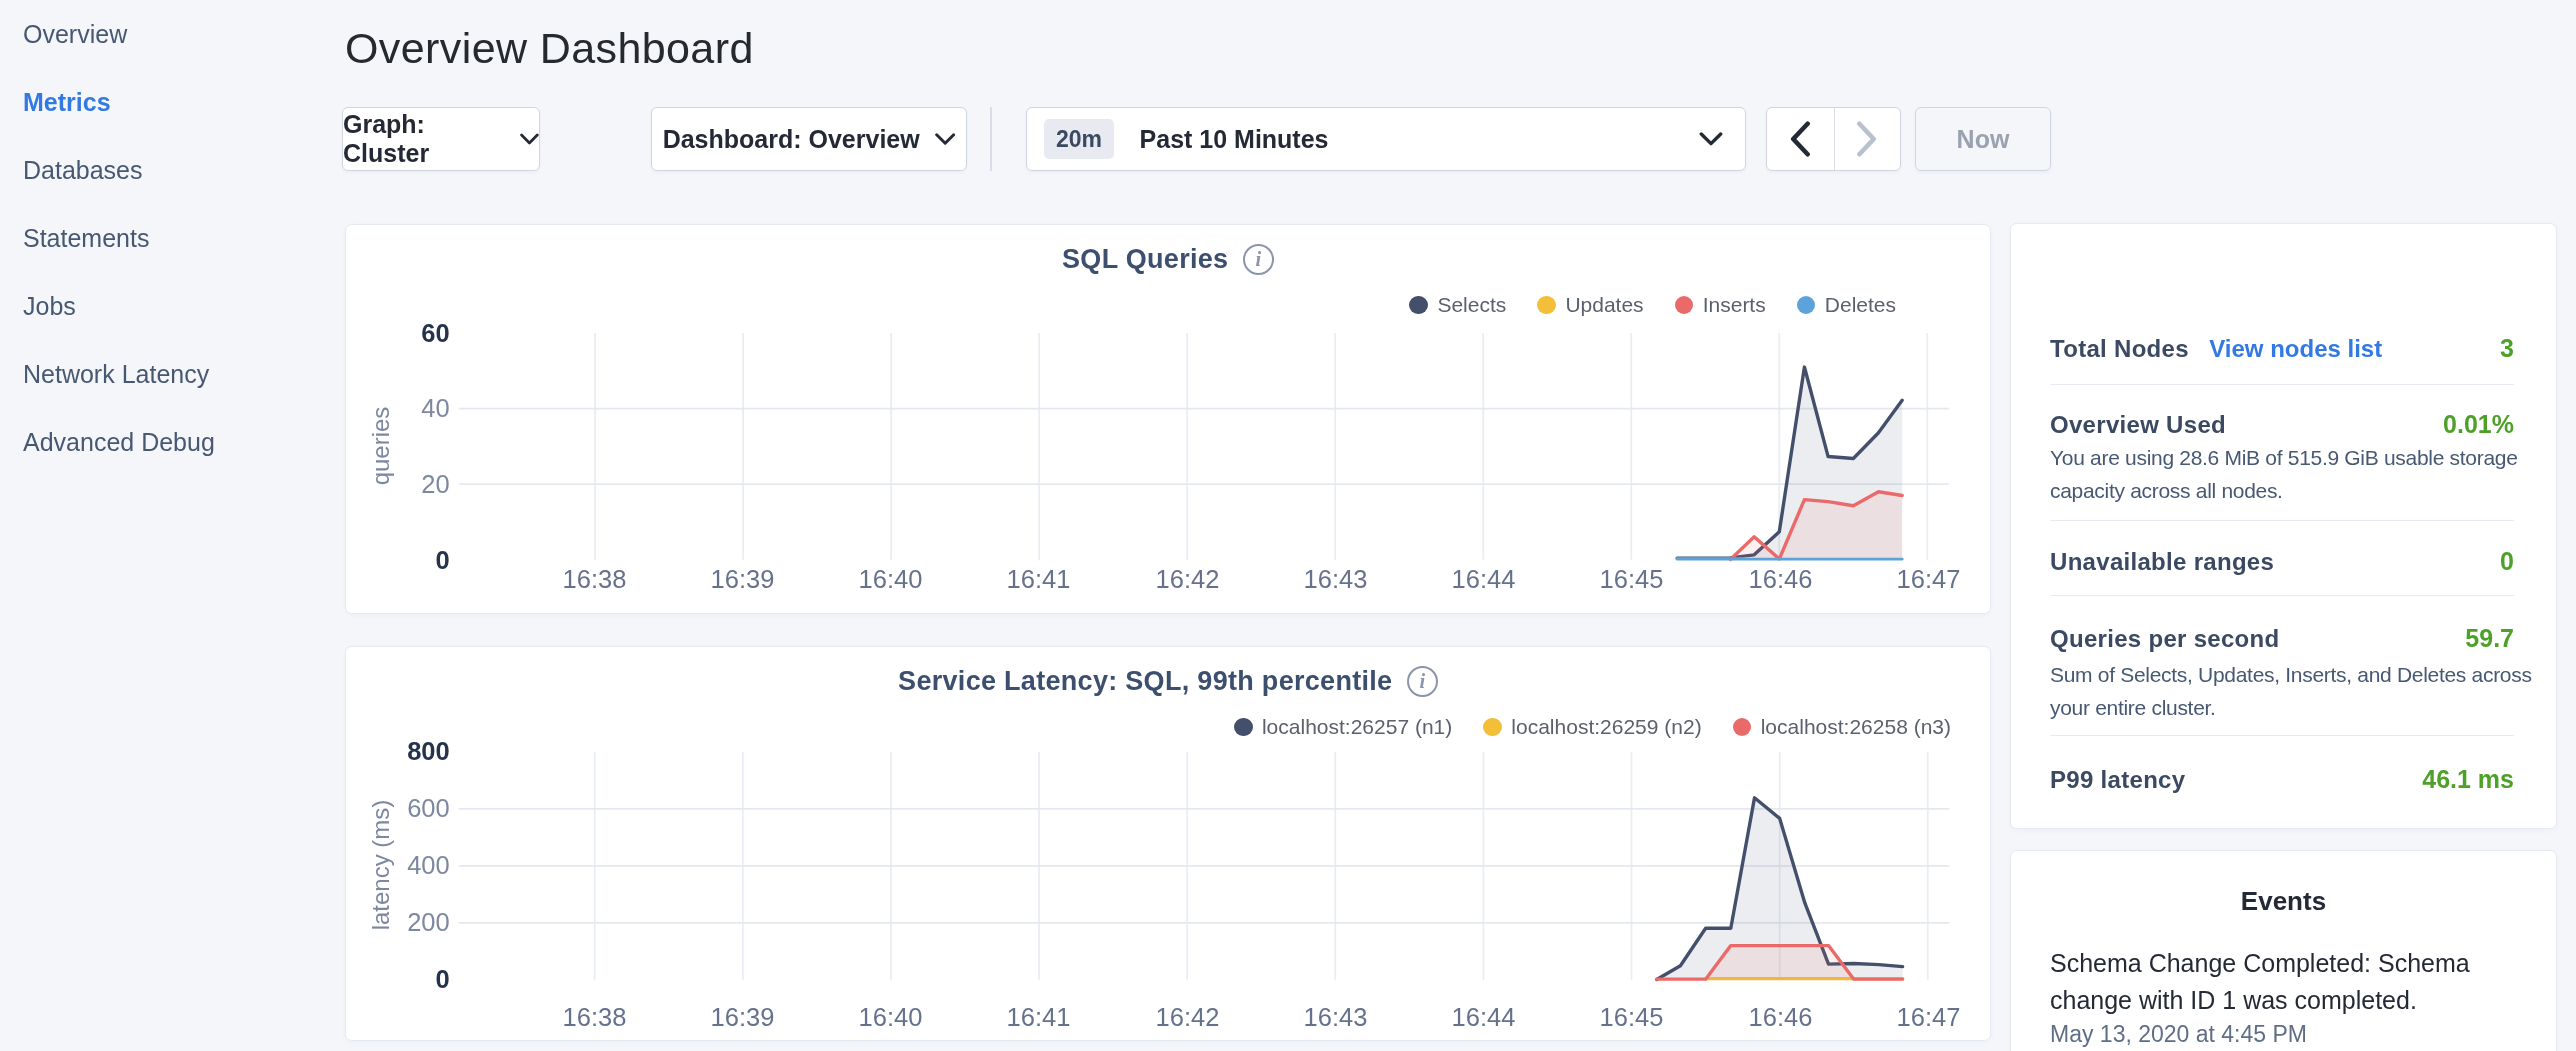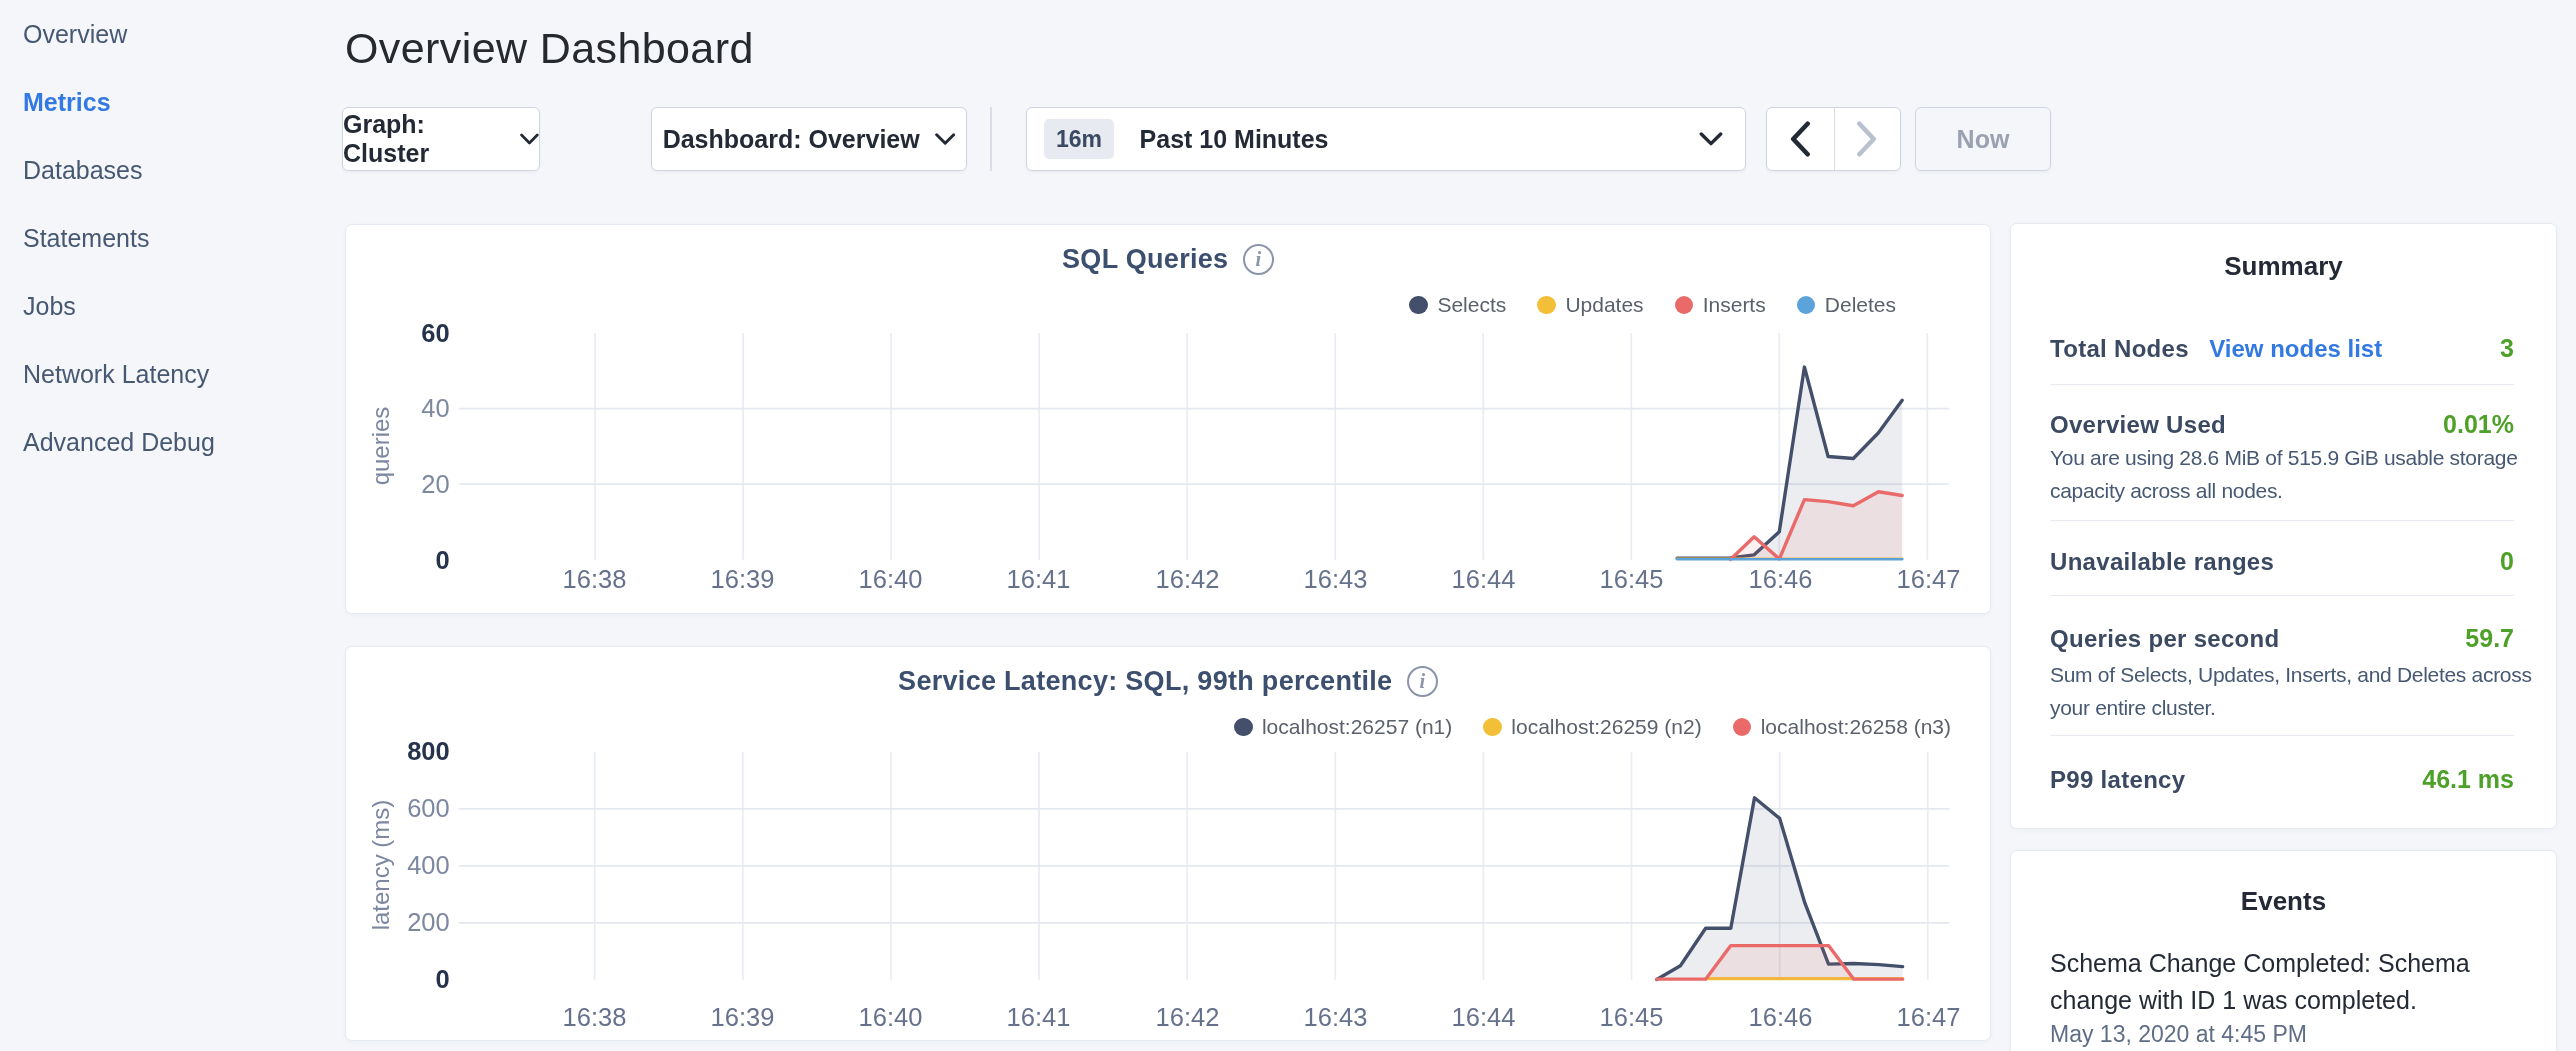--- a/index.html
+++ b/index.html
@@ -145,21 +145,21 @@
 <div class="ctrl" id="dashboard-dropdown">
   <span>Dashboard: Overview</span>
   <svg class="chev-down" viewBox="0 0 24 14">
       <polyline points="2,2 12,12 22,2" fill="none" stroke="#242a35" stroke-width="3.5" stroke-linecap="round" stroke-linejoin="round"></polyline>
     </svg>
 </div>
 
 <div class="ctrl-divider"></div>
 
 <div class="ctrl" id="time-selector">
-  <span class="time-badge">16m</span>
+  <span class="time-badge">20m</span>
   <span>Past 10 Minutes</span>
   <svg class="chev-down" viewBox="0 0 24 14">
       <polyline points="2,2 12,12 22,2" fill="none" stroke="#242a35" stroke-width="3.5" stroke-linecap="round" stroke-linejoin="round"></polyline>
     </svg>
 </div>
 
 <div class="ctrl" id="range-arrows">
   <div class="arrow-half">
     <svg width="22" height="36" viewBox="0 0 26 42">
         <polyline points="22,3 5,21 22,39" fill="none" stroke="#242a35" stroke-width="5.5" stroke-linecap="round" stroke-linejoin="round"></polyline>
@@ -289,21 +289,20 @@
       <polygon points="1409.7,268 1409.7,267.7 1437.6,251.6 1467.3,207.4 1496.9,207.4 1524.8,53.9 1554.4,78.1 1584.0,177.6 1611.9,249.6 1641.6,248.9 1671.2,250.2 1699.1,252.6 1699.1,268" fill="#44506b" fill-opacity="0.1"></polygon>
       <polyline points="1409.7,267.7 1437.6,251.6 1467.3,207.4 1496.9,207.4 1524.8,53.9 1554.4,78.1 1584.0,177.6 1611.9,249.6 1641.6,248.9 1671.2,250.2 1699.1,252.6" fill="none" stroke="#44506b" stroke-width="4" stroke-linejoin="round" stroke-linecap="round"></polyline>
       <polygon points="1467.3,268 1467.3,266.7 1699.1,266.7 1699.1,268" fill="#f4bf38" fill-opacity="0.1"></polygon>
       <polyline points="1467.3,266.7 1699.1,266.7" fill="none" stroke="#f4bf38" stroke-width="4" stroke-linejoin="round" stroke-linecap="round"></polyline>
       <polygon points="1409.7,268 1409.7,267.3 1467.3,267.3 1496.9,227.8 1611.9,227.8 1641.6,267.3 1699.1,267.3 1699.1,268" fill="#ea6a6a" fill-opacity="0.1"></polygon>
       <polyline points="1409.7,267.3 1467.3,267.3 1496.9,227.8 1611.9,227.8 1641.6,267.3 1699.1,267.3" fill="none" stroke="#ea6a6a" stroke-width="4" stroke-linejoin="round" stroke-linecap="round"></polyline>
     </svg>
   </div>
 
 <div class="card" id="summary-card">
-  <div class="panel-title" style="top:27px">Summary</div>
 <div class="sum-row" style="top: 105px;">
       <span class="sum-label">Total Nodes</span>
       <span class="sum-link">View nodes list</span>
       <span class="sum-value">3</span>
     </div>
     <div class="sum-divider" style="top: 160px;"></div>
     <div class="sum-row" style="top: 181px;">
       <span class="sum-label">Overview Used</span>
       <span class="sum-value">0.01%</span>
     </div>

